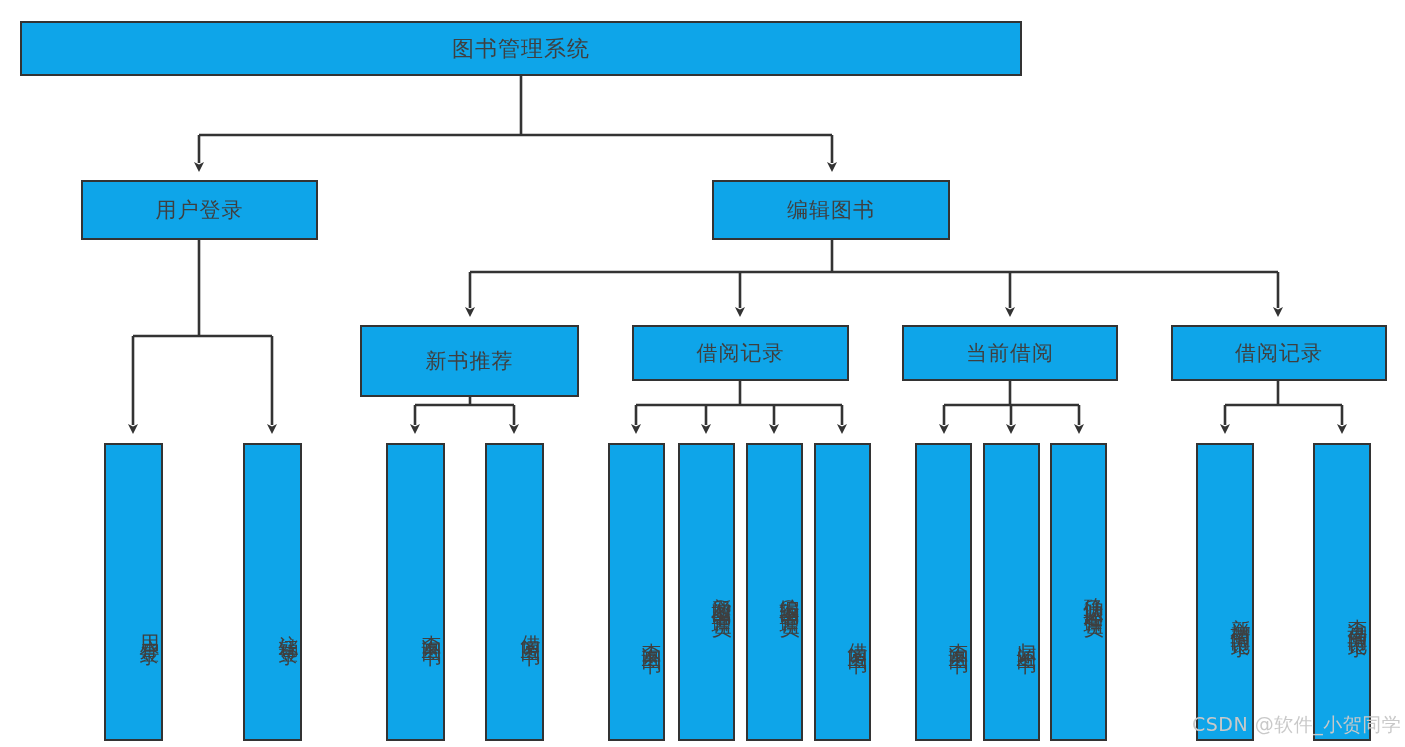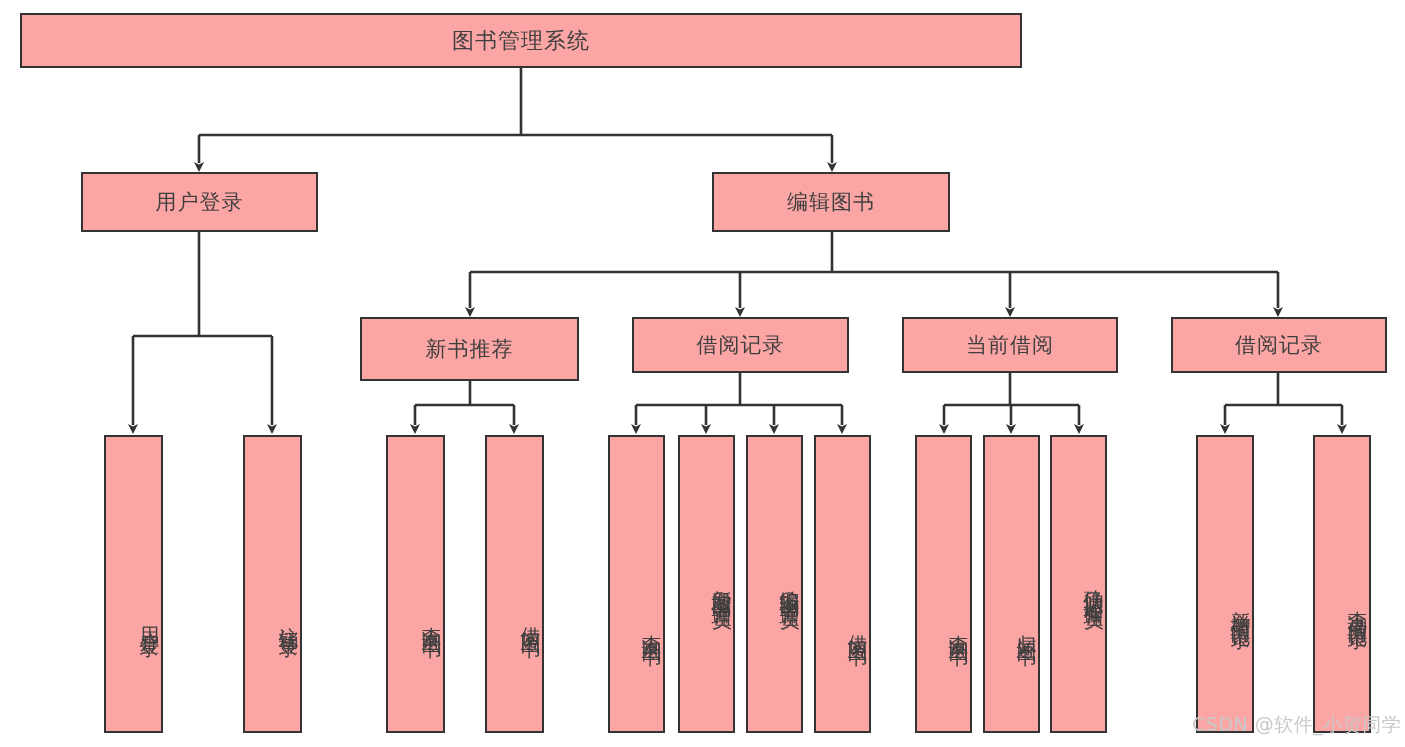--- a/index.html
+++ b/index.html
@@ -22,29 +22,30 @@
     left: 0;
     top: 0;
     width: 1405px;
     height: 747px;
     pointer-events: none;
   }
   .node {
     position: absolute;
     box-sizing: border-box;
     border: 2.5px solid #333333;
-    background: #fca5a5;
+    background: #0ea5e9;
     display: flex;
     align-items: center;
     justify-content: center;
     color: #3f3f3f;
     font-size: 21px;
     letter-spacing: 1px;
     line-height: 1.18;
     text-align: left;
+    margin-top: 8px;
   }
   .node.horiz {
     font-size: 21px;
   }
   .node.vert {
     writing-mode: vertical-rl;
     text-orientation: upright;
     align-items: flex-start;
     justify-content: center;
     padding-top: 14px;
@@ -132,21 +133,21 @@
       <path d="M1342,405 L1342,425" marker-end="url(#arrow)"></path>
     </g>
   </svg>
 
   <div class="node horiz root" style="left:20px; top:13px; width:1002px; height:55px;">图书管理系统</div>
 
   <div class="node horiz" style="left:81px; top:172px; width:237px; height:60px;">用户登录</div>
 
   <div class="node horiz" style="left:712px; top:172px; width:238px; height:60px;">编辑图书</div>
 
-  <div class="node horiz" style="left:360px; top:317px; width:219px; height:64px;">新书推荐</div>
+  <div class="node horiz" style="left:360px; top:317px; width:219px; height:72px;">新书推荐</div>
 
   <div class="node horiz" style="left:632px; top:317px; width:217px; height:56px;">借阅记录</div>
 
   <div class="node horiz" style="left:902px; top:317px; width:216px; height:56px;">当前借阅</div>
 
   <div class="node horiz" style="left:1171px; top:317px; width:216px; height:56px;">借阅记录</div>
 
   <div class="node vert mid" style="left:104px; top:435px; width:59px; height:298px;">用户登录</div>
 
   <div class="node vert mid" style="left:243px; top:435px; width:59px; height:298px;">注销登录</div>

